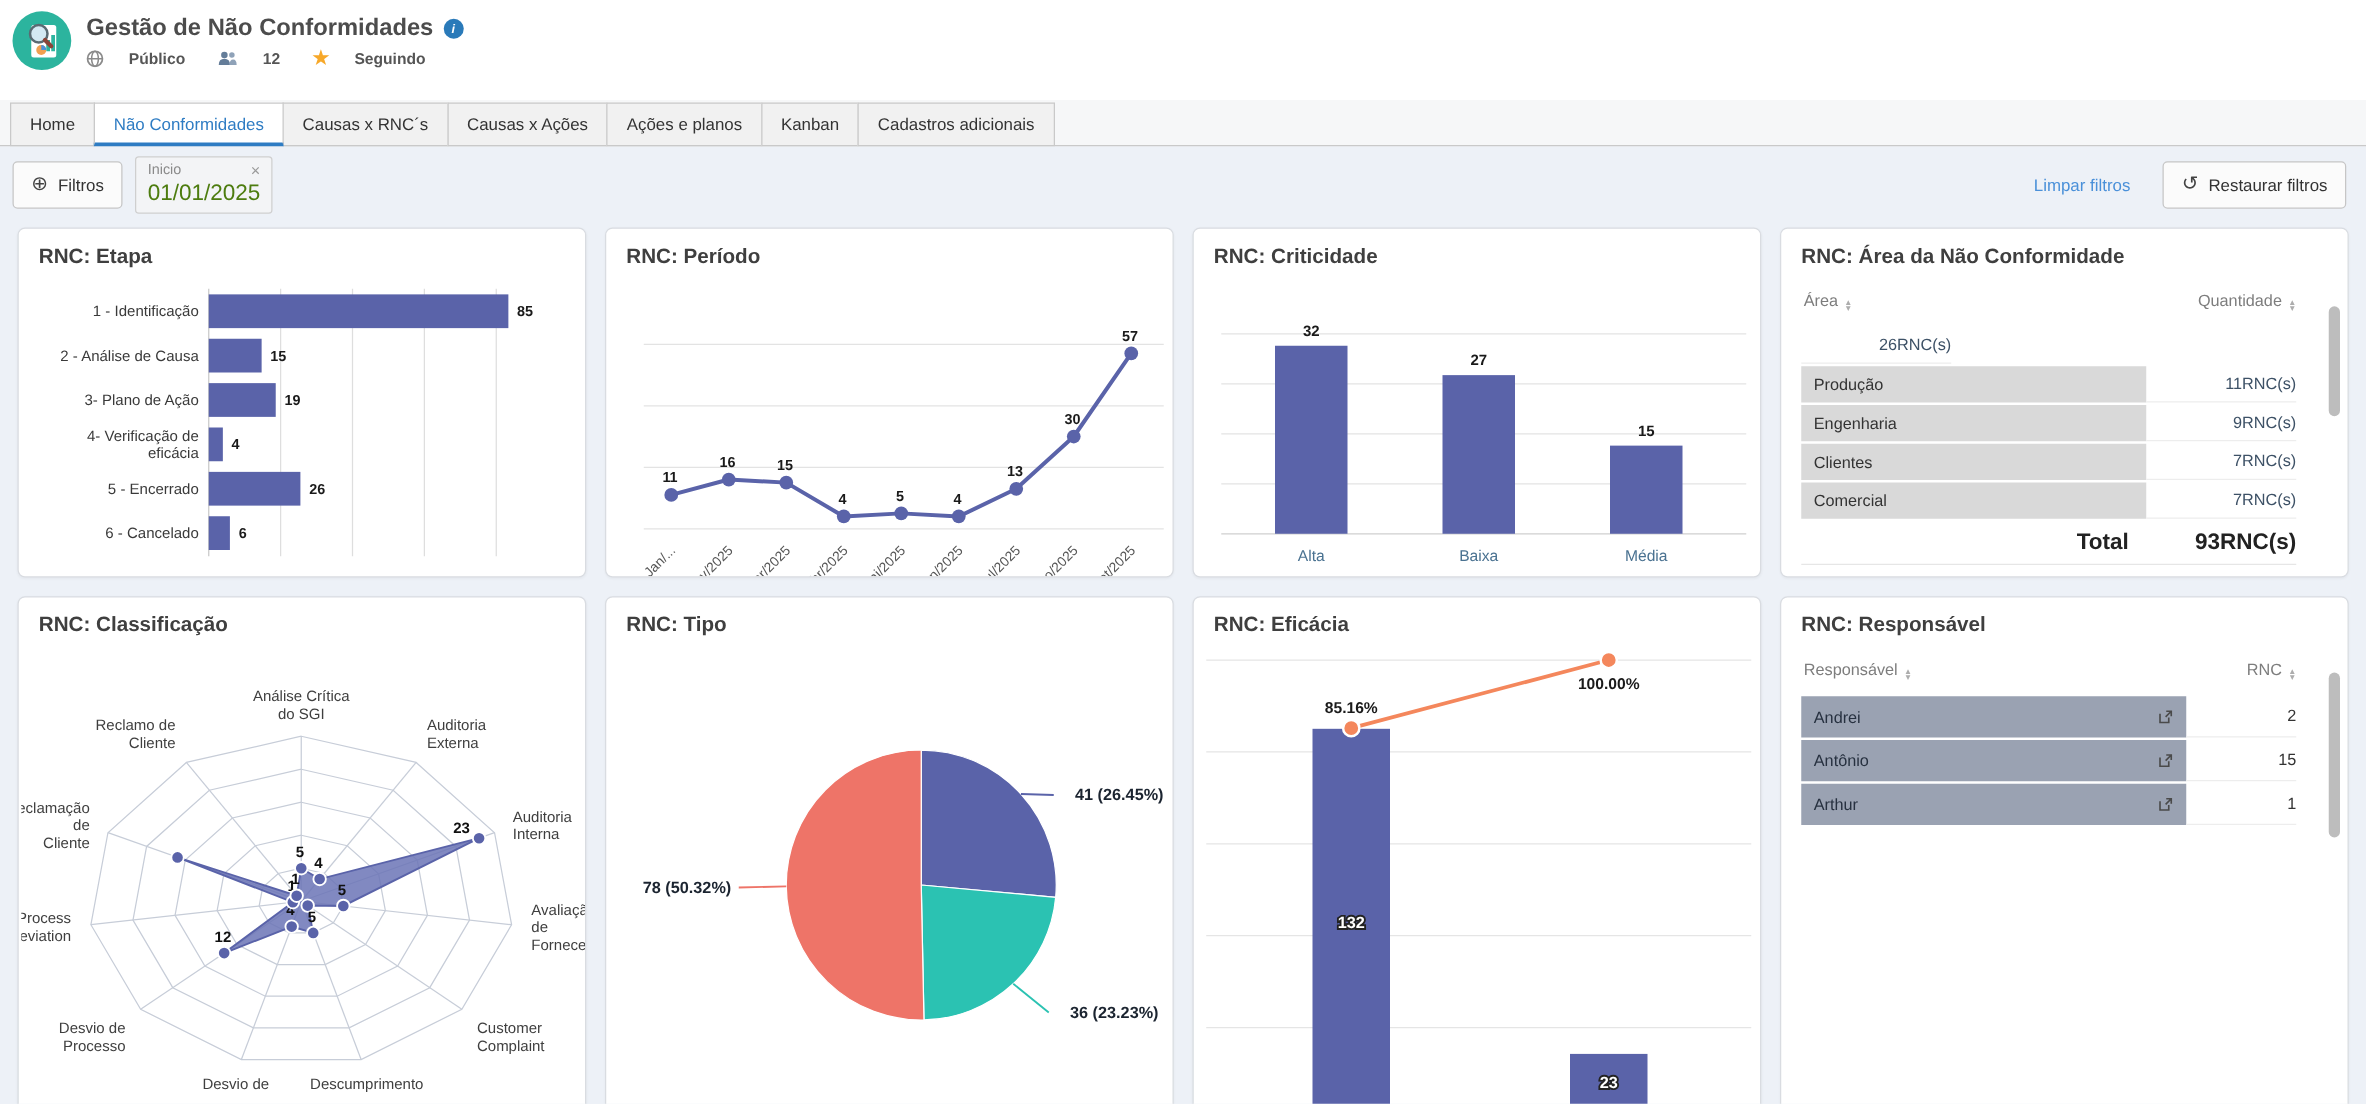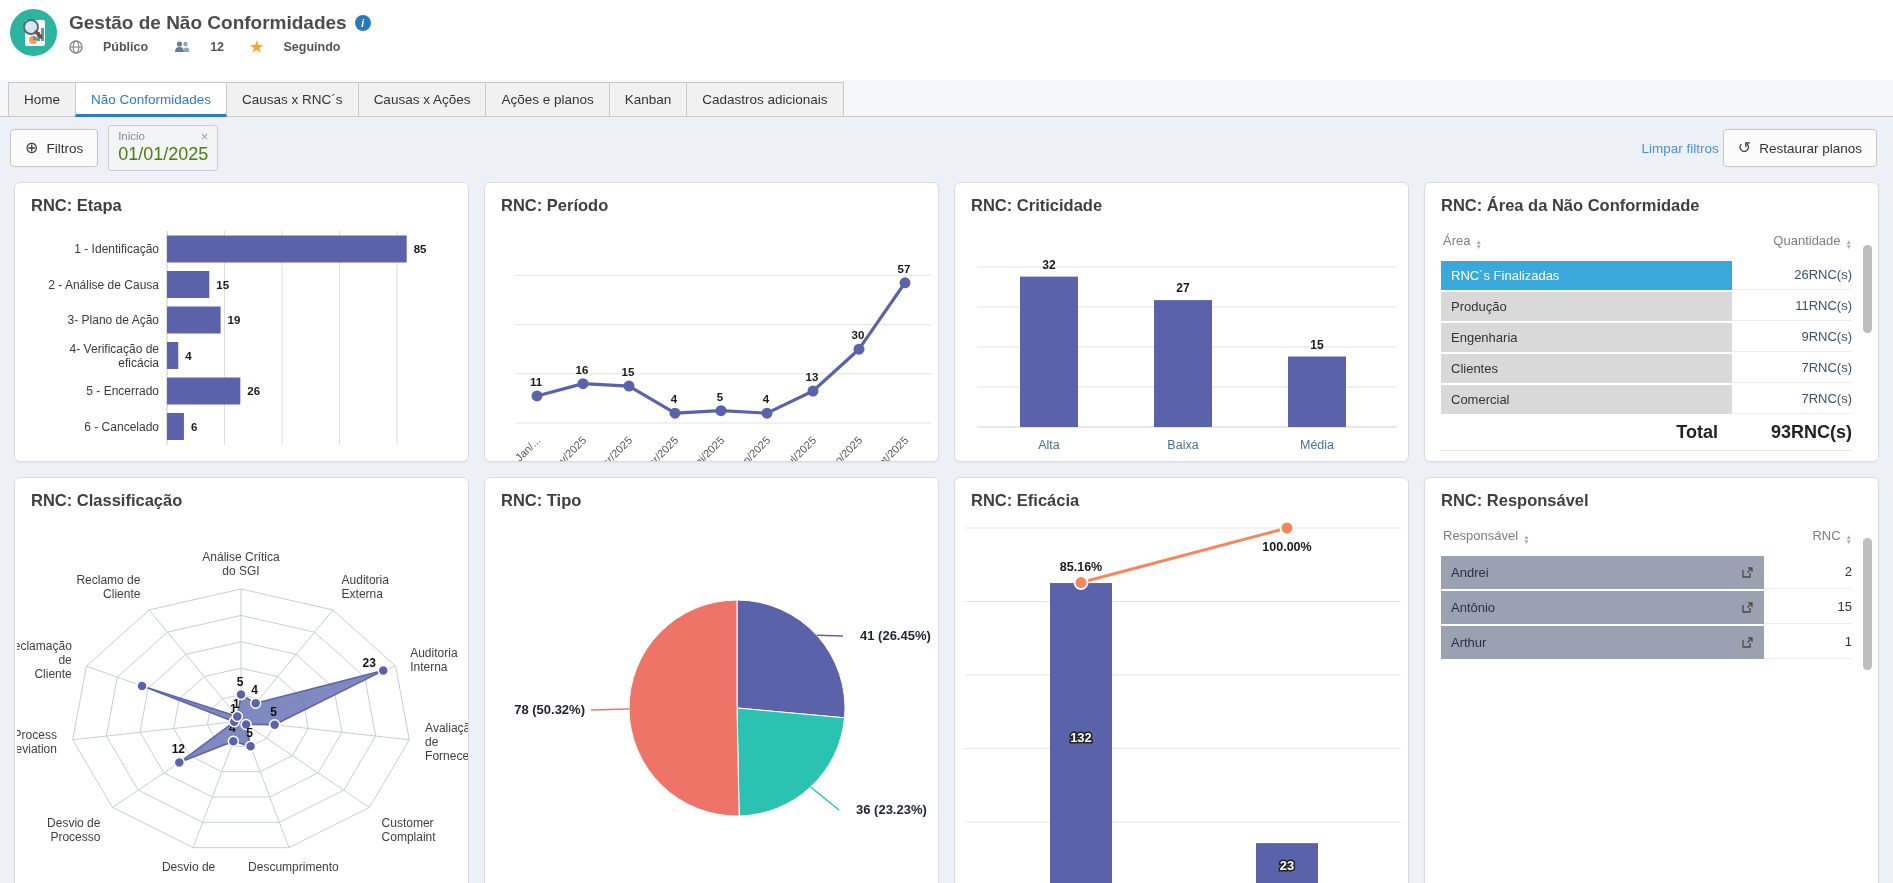--- a/index.html
+++ b/index.html
@@ -27,34 +27,34 @@
   
   .filterbar{display:flex;align-items:center;padding:10px 16px 10px 10px;height:62px;box-sizing:border-box}
   .btn{display:inline-flex;align-items:center;gap:8px;background:#fbfbfb;border:1px solid #c6c6c6;border-radius:4px;
        padding:0 14px;height:38px;font-size:13.5px;color:#333;cursor:pointer;box-sizing:border-box}
   .btn .glyph{font-size:16px;color:#444;line-height:1}
   .chip{margin-left:10px;background:#f3f4f6;border:1px solid #cfcfcf;border-radius:3px;padding:4px 9px 5px;cursor:pointer}
   .chip-top{display:flex;justify-content:space-between;align-items:flex-start;font-size:11.5px;color:#8a8a8a;gap:18px}
   .chip-x{color:#9a9a9a;font-size:13px;line-height:1;cursor:pointer}
   .chip-val{color:#4d7c0f;font-size:18px;margin-top:1px}
   .spacer{flex:1}
-  .link{color:#4a90d9;font-size:13.5px;margin-right:4px;cursor:pointer;text-decoration:none}
+  .link{color:#4a90d9;font-size:13.5px;margin-right:26px;cursor:pointer;text-decoration:none}
 
   
   main{display:grid;grid-template-columns:repeat(4,1fr);grid-template-rows:280px 440px;gap:15px;
        padding:3px 14px 0;height:705px;box-sizing:border-box;overflow:hidden}
   .card{background:#fff;border:1px solid #d9dce1;border-radius:6px;position:relative;overflow:hidden;
         box-shadow:0 1px 2px rgba(0,0,0,.04)}
   .card h2{margin:13px 16px 0;font-size:16.5px;color:#3f3f3f}
   .chart{position:absolute;left:2px;right:2px;top:40px;bottom:0}
   .chart.etapa{top:44px}.chart.radar{top:38px}.chart.combo{top:0}
   svg{display:block}
 
   
-  .tbl{position:absolute;left:16px;right:4px;top:44px}
+  .tbl{position:absolute;left:16px;right:19px;top:44px}
   .tbl-head{display:flex;justify-content:space-between;color:#7d7d7d;font-size:13px;padding:6px 22px 11px 2px}
   .sort{display:inline-flex;flex-direction:column;line-height:.75;font-size:6.5px;color:#adadad;
         vertical-align:1px;margin-left:5px}
   .trow{display:flex;height:29px;margin-bottom:2px;font-size:13px;color:#333;cursor:pointer;margin-right:22px}
   .trow .name{flex:1;display:flex;align-items:center;justify-content:space-between;padding:0 10px;background:#d9d9d9}
   .trow.sel .name{background:#38a9da;color:#fff}
   .trow .val{width:120px;display:flex;align-items:center;justify-content:flex-end;border-bottom:1px solid #ededed;color:#3d5166}
   .resp .trow{height:33px}
   .resp .trow .name{background:#9aa2b2;color:#273140}
   .resp .trow .val{width:88px;color:#333}
@@ -129,21 +129,21 @@
     <div class="chip-top">
       <span>Inicio</span>
       <span class="chip-x">×</span>
     </div>
     <div class="chip-val">01/01/2025</div>
   </div>
   <div class="spacer"></div>
   <a class="link">Limpar filtros</a>
   <button class="btn">
     <span class="glyph">↺</span>
-    <span>Restaurar planos</span>
+    <span>Restaurar filtros</span>
   </button>
 </div>
 
 <main>
   <section class="card">
     <h2>RNC: Etapa</h2>
     <div class="chart etapa">
         <svg width="452" height="232" viewBox="0 0 452 232">
           <line x1="150" y1="4" x2="150" y2="218" stroke="#c9c9c9" stroke-width="1"></line>
           <line x1="207.5" y1="4" x2="207.5" y2="218" stroke="#dedede" stroke-width="1"></line>
@@ -239,23 +239,20 @@
           <span>Área<span class="sort">
               <span>▲</span>
               <span>▼</span>
             </span></span>
           <span>Quantidade<span class="sort">
               <span>▲</span>
               <span>▼</span>
             </span></span>
         </div>
         <div class="trow sel">
-          <div class="name">
-            <span>RNC´s Finalizadas</span>
-          </div>
           <div class="val">26RNC(s)</div>
         </div>
         <div class="trow">
           <div class="name">
             <span>Produção</span>
           </div>
           <div class="val">11RNC(s)</div>
         </div>
         <div class="trow">
           <div class="name">

